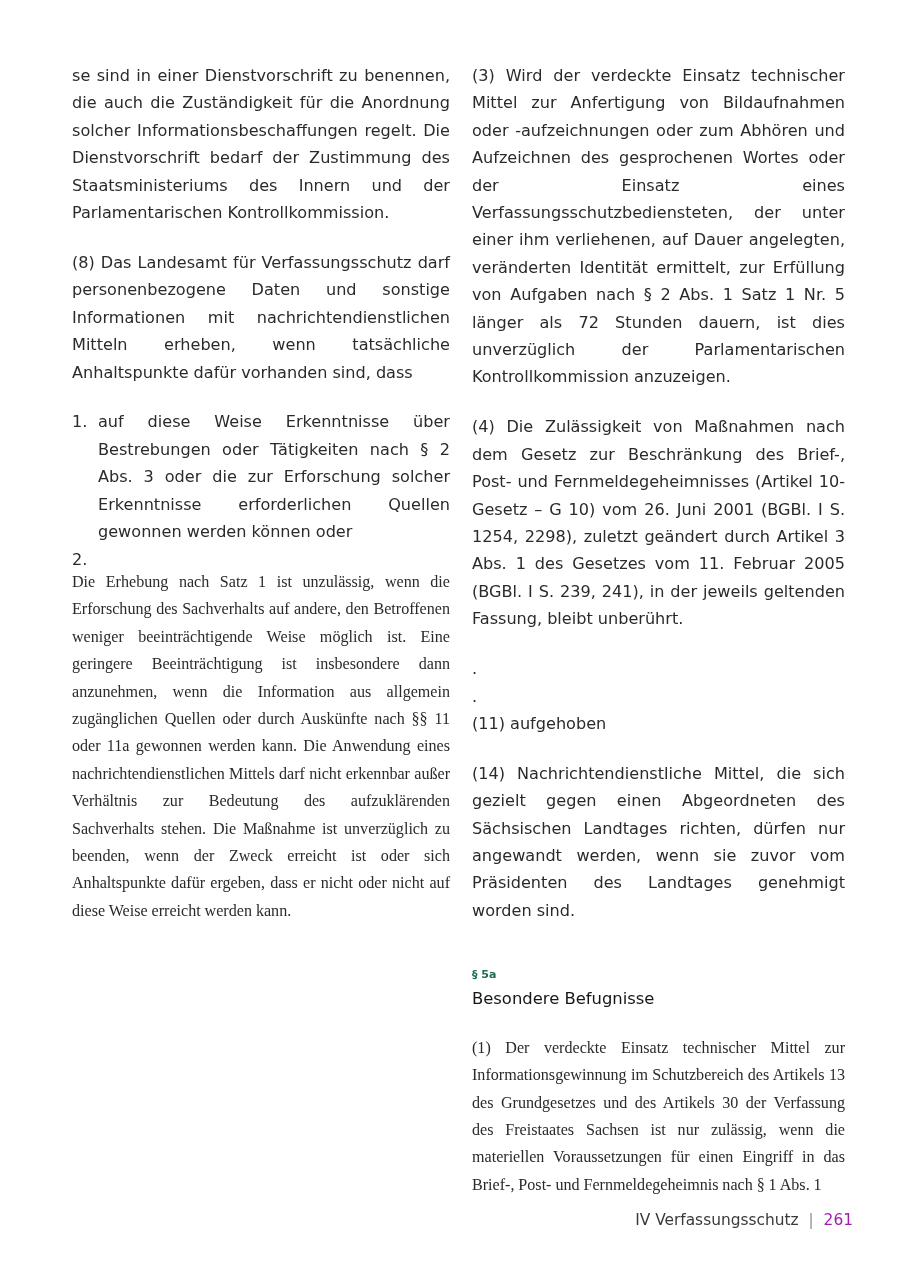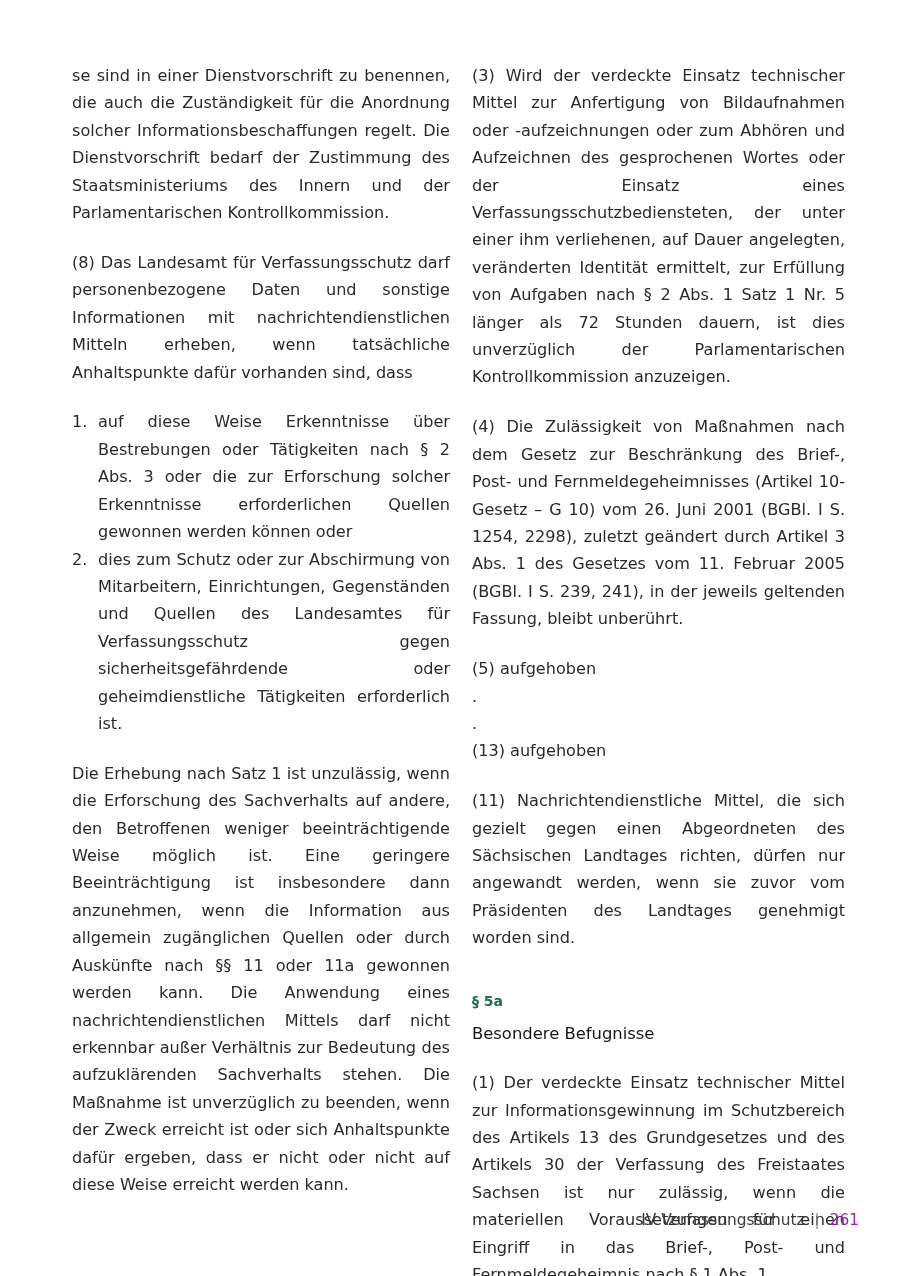--- a/index.html
+++ b/index.html
@@ -42,20 +42,21 @@
     margin: 0 0 22.5px 0;
     font-size: 16.1px;
     line-height: 27.4px;
     text-align: justify;
     text-justify: inter-word;
     hyphens: none;
     word-spacing: -0.1px;
   }
   p.para.tight {
     margin-bottom: 0;
+    font-family: Liberation Serif, serif;
   }
   
   ol.numlist {
     list-style: none;
     margin: 0 0 22.5px 0;
     padding: 0;
   }
   ol.numlist li {
     position: relative;
     padding-left: 26px;
@@ -74,39 +75,39 @@
   }
   
   .ellipsis-dot {
     font-size: 16.1px;
     line-height: 27.4px;
     margin: 0;
     height: 27.4px;
     letter-spacing: 0;
   }
   .sec-num {
-    font-size: 14px;
+    font-size: 11px;
     line-height: 23px;
     font-weight: bold;
     color: #1d6b50;
-    margin: 8px 0 8px 0;
+    margin: 8px 0 0 0;
   }
   .sec-title {
     font-size: 16.4px;
     line-height: 26px;
     font-weight: normal;
     color: #161616;
     margin: 0 0 22px 0;
   }
   .spacer-small {
     height: 8px;
   }
   .footer {
     position: absolute;
-    right: 41px;
+    right: 47px;
     bottom: 46px;
     font-size: 15.4px;
     line-height: 20px;
     color: #3a3a3a;
     display: flex;
     align-items: baseline;
     gap: 9px;
     white-space: nowrap;
   }
   .footer .sep {
@@ -131,43 +132,41 @@
 
       <p class="para">(8) Das Landesamt für Verfassungsschutz darf personenbezogene Daten und sonstige Informationen mit nachrichtendienstlichen Mitteln erheben, wenn tatsächliche Anhaltspunkte dafür vorhanden sind, dass</p>
 
       <ol class="numlist">
         <li>
           <span class="marker">1.</span>
           <span>auf diese Weise Erkenntnisse über Bestrebungen oder Tätigkeiten nach § 2 Abs. 3 oder die zur Erforschung solcher Erkenntnisse erforderlichen Quellen gewonnen werden können oder</span>
         </li>
         <li>
           <span class="marker">2.</span>
-          <span>dies zum Schutz oder zur Abschirmung von Mitarbeitern, Einrichtungen, Gegenständen und Quellen des Landesamtes für Verfassungsschutz gegen sicherheitsgefährdende oder geheimdienstliche Tätigkeiten erforderlich ist.</span>
         </li>
       </ol>
 
       <p class="para tight">Die Erhebung nach Satz 1 ist unzulässig, wenn die Erforschung des Sachverhalts auf andere, den Betroffenen weniger beeinträchtigende Weise möglich ist. Eine geringere Beeinträchtigung ist insbesondere dann anzunehmen, wenn die Information aus allgemein zugänglichen Quellen oder durch Auskünfte nach §§ 11 oder 11a gewonnen werden kann. Die Anwendung eines nachrichtendienstlichen Mittels darf nicht erkennbar außer Verhältnis zur Bedeutung des aufzuklärenden Sachverhalts stehen. Die Maßnahme ist unverzüglich zu beenden, wenn der Zweck erreicht ist oder sich Anhaltspunkte dafür ergeben, dass er nicht oder nicht auf diese Weise erreicht werden kann.</p>
 
     </div>
 
     <div class="col col-right">
 
       <p class="para">(3) Wird der verdeckte Einsatz technischer Mittel zur Anfertigung von Bildaufnahmen oder -aufzeichnungen oder zum Abhören und Aufzeichnen des gesprochenen Wortes oder der Einsatz eines Verfassungsschutzbediensteten, der unter einer ihm verliehenen, auf Dauer angelegten, veränderten Identität ermittelt, zur Erfüllung von Aufgaben nach § 2 Abs. 1 Satz 1 Nr. 5 länger als 72 Stunden dauern, ist dies unverzüglich der Parlamentarischen Kontrollkommission anzuzeigen.</p>
 
       <p class="para">(4) Die Zulässigkeit von Maßnahmen nach dem Gesetz zur Beschränkung des Brief-, Post- und Fernmeldegeheimnisses (Artikel 10-Gesetz – G 10) vom 26. Juni 2001 (BGBl. I S. 1254, 2298), zuletzt geändert durch Artikel 3 Abs. 1 des Gesetzes vom 11. Februar 2005 (BGBl. I S. 239, 241), in der jeweils geltenden Fassung, bleibt unberührt.</p>
 
-      <p class="ellipsis-dot">(5)  aufgehoben</p>
 
       <p class="ellipsis-dot">.</p>
 
       <p class="ellipsis-dot">.</p>
 
-      <p class="para">(13)  aufgehoben</p>
+      <p class="para">(11)  aufgehoben</p>
 
-      <p class="para">(11) Nachrichtendienstliche Mittel, die sich gezielt gegen einen Abgeordneten des Sächsischen Landtages richten, dürfen nur angewandt werden, wenn sie zuvor vom Präsidenten des Landtages genehmigt worden sind.</p>
+      <p class="para">(14) Nachrichtendienstliche Mittel, die sich gezielt gegen einen Abgeordneten des Sächsischen Landtages richten, dürfen nur angewandt werden, wenn sie zuvor vom Präsidenten des Landtages genehmigt worden sind.</p>
 
       <div class="spacer-small"></div>
 
       <p class="sec-num">§ 5a</p>
 
       <p class="sec-title">Besondere Befugnisse</p>
 
       <p class="para tight">(1) Der verdeckte Einsatz technischer Mittel zur Informationsgewinnung im Schutzbereich des Artikels 13 des Grundgesetzes und des Artikels 30 der Verfassung des Freistaates Sachsen ist nur zulässig, wenn die materiellen Voraussetzungen für einen Eingriff in das Brief-, Post- und Fernmeldegeheimnis nach § 1 Abs. 1</p>
 
     </div>

